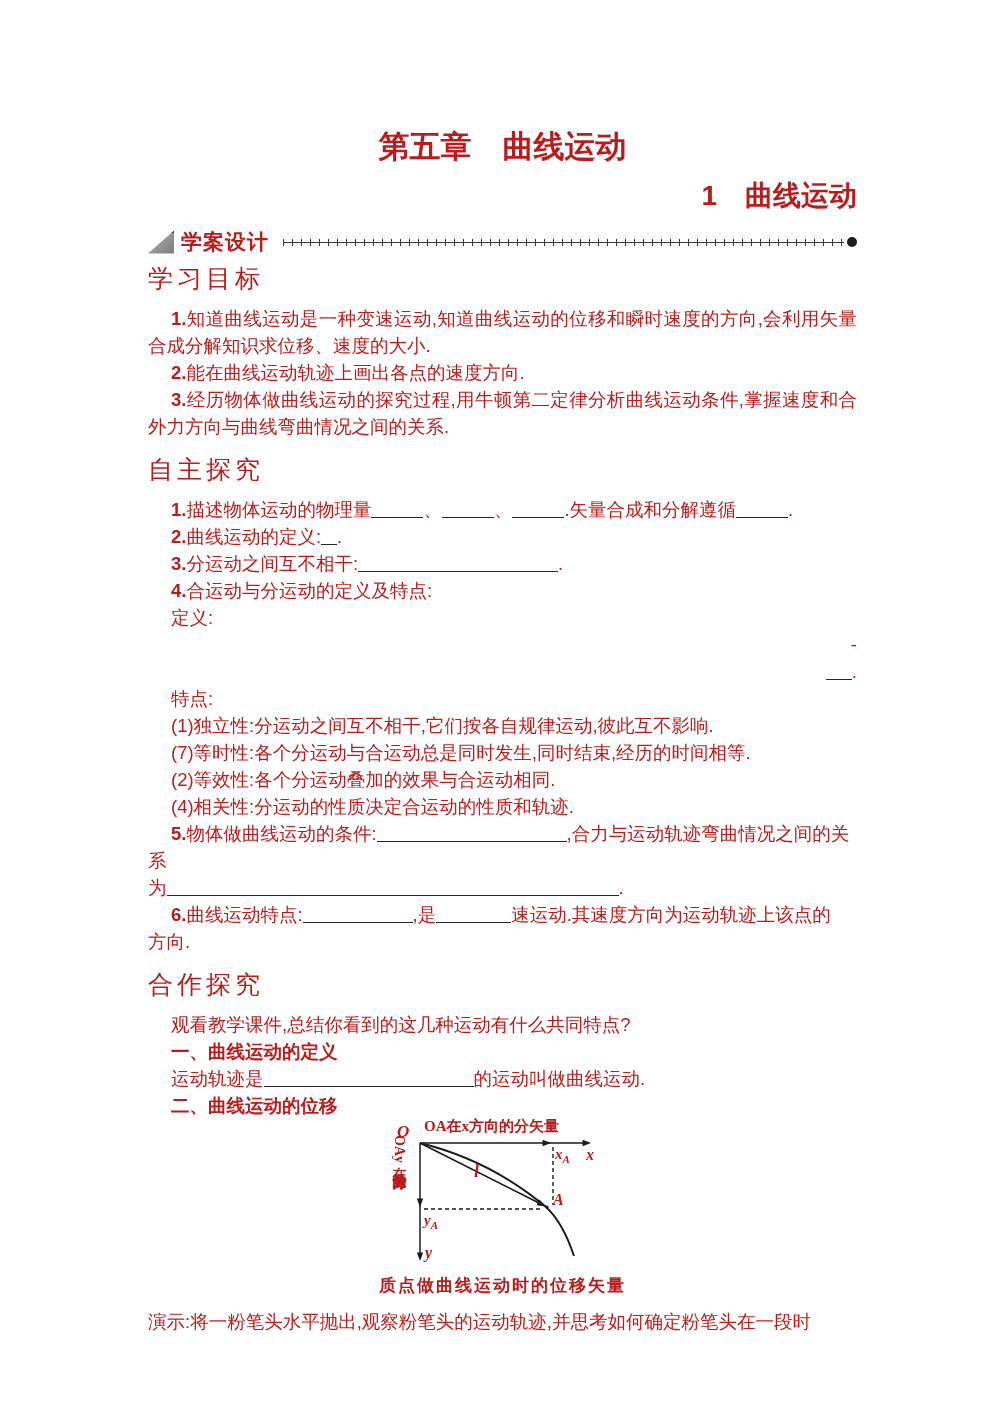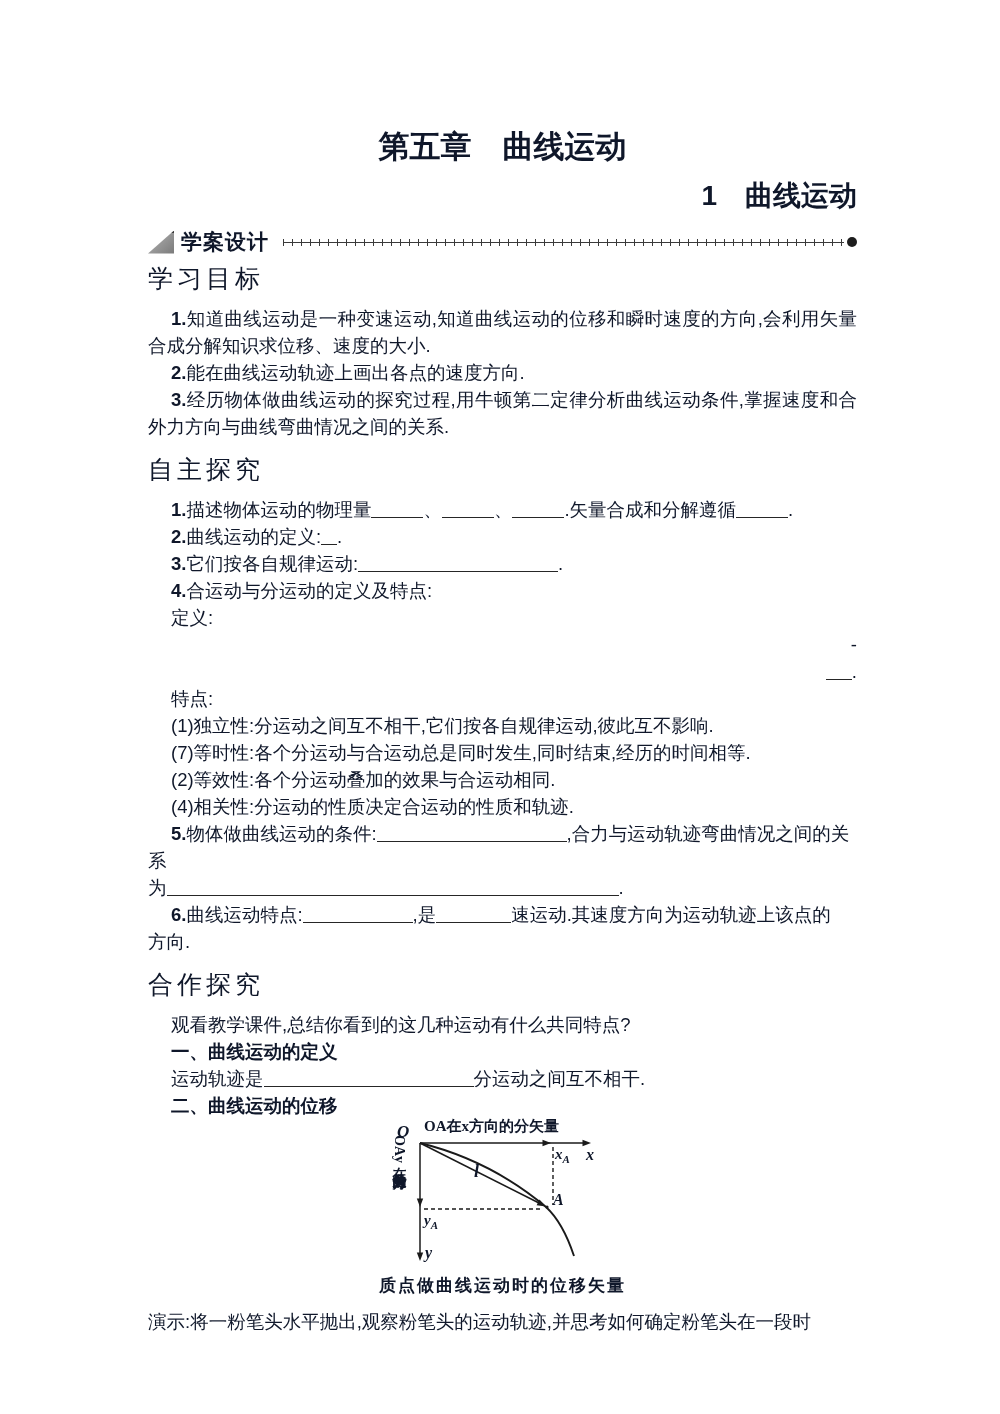--- a/index.html
+++ b/index.html
@@ -1,17 +1,17 @@
 <!DOCTYPE html>
 <html><head>
 <meta charset="utf-8">
 <style>
   html,body{margin:0;padding:0;background:#ffffff;}
   .page{position:relative;width:1000px;height:1414px;background:#fff;
-        font-family:"Liberation Sans",sans-serif;color:#0f172a;overflow:hidden;}
+        font-family:"Liberation Sans",sans-serif;color:#b91c1c;overflow:hidden;}
   .content{position:absolute;left:148px;top:0;width:709px;}
 
   .chapter{margin:128px 0 0;text-align:center;font-size:31px;font-weight:700;line-height:37px;}
   .lesson{margin:14px 0 0;text-align:right;font-size:28px;font-weight:700;line-height:34px;}
 
   .band{margin-top:16px;display:flex;align-items:center;height:26px;}
   .tri{width:26px;height:21px;margin-right:7px;flex:0 0 auto;
        background:linear-gradient(135deg,#5c5c5c 0%,#9a9a9a 45%,#7a7a7a 100%);
        clip-path:polygon(0 100%,100% 0,100% 100%);border-top:2px solid #3c3c3c;}
   .band-label{font-size:21px;font-weight:700;letter-spacing:1px;margin-right:14px;white-space:nowrap;}
@@ -76,21 +76,21 @@
     <p class="indent just"><b class="num">1.</b><span>知道曲线运动是一种变速运动,知道曲线运动的位移和瞬时速度的方向,会利用矢量合成分解知识求位移、速度的大小.</span></p>
     <p class="indent just"><b class="num">2.</b><span>能在曲线运动轨迹上画出各点的速度方向.</span></p>
     <p class="indent just"><b class="num">3.</b><span>经历物体做曲线运动的探究过程,用牛顿第二定律分析曲线运动条件,掌握速度和合外力方向与曲线弯曲情况之间的关系.</span></p>
 
     <h3 class="sect">自主探究</h3>
 
     <p class="indent"><b class="num">1.</b><span>描述物体运动的物理量</span><span class="blank" style="width:52px"></span><span>、</span><span class="blank" style="width:52px"></span><span>、</span><span class="blank" style="width:52px"></span><span>.矢量合成和分解遵循</span><span class="blank" style="width:52px"></span><span>.</span></p>
 
     <p class="indent"><b class="num">2.</b><span>曲线运动的定义:</span><span class="blank" style="width:16px"></span><span>.</span></p>
 
-    <p class="indent"><b class="num">3.</b><span>它们按各自规律运动:</span><span class="blank" style="width:200px"></span><span>.</span></p>
+    <p class="indent"><b class="num">3.</b><span>分运动之间互不相干:</span><span class="blank" style="width:200px"></span><span>.</span></p>
 
     <p class="indent"><b class="num">4.</b><span>合运动与分运动的定义及特点:</span></p>
 
     <p class="indent">定义:</p>
     <p class="rightline"><span>-</span></p>
     <p class="rightline"><span class="blank" style="width:26px"></span><span>.</span></p>
 
     <p class="indent">特点:</p>
     <p class="indent">(1)独立性:分运动之间互不相干,它们按各自规律运动,彼此互不影响.</p>
     <p class="indent">(7)等时性:各个分运动与合运动总是同时发生,同时结束,经历的时间相等.</p>
@@ -100,21 +100,21 @@
     <p class="indent"><b class="num">5.</b><span>物体做曲线运动的条件:</span><span class="blank" style="width:190px"></span><span>,合力与运动轨迹弯曲情况之间的关系</span></p>
     <p><span>为</span><span class="blank" style="width:452px"></span><span>.</span></p>
 
     <p class="indent"><b class="num">6.</b><span>曲线运动特点:</span><span class="blank" style="width:110px"></span><span>,是</span><span class="blank" style="width:75px"></span><span>速运动.其速度方向为运动轨迹上该点的</span></p>
     <p>方向.</p>
 
     <h3 class="sect">合作探究</h3>
 
     <p class="indent">观看教学课件,总结你看到的这几种运动有什么共同特点?</p>
     <p class="indent bold">一、曲线运动的定义</p>
-    <p class="indent"><span>运动轨迹是</span><span class="blank" style="width:210px"></span><span>分运动之间互不相干.</span></p>
+    <p class="indent"><span>运动轨迹是</span><span class="blank" style="width:210px"></span><span>的运动叫做曲线运动.</span></p>
     <p class="indent bold">二、曲线运动的位移</p>
 
     <div class="figwrap">
       <div class="fig">
         <svg width="280" height="150" viewBox="0 0 280 150">
           <g stroke="#1a1a1a" fill="none">
             <line x1="25" y1="24" x2="189" y2="24" stroke-width="1.5"></line>
             <line x1="25" y1="24" x2="25" y2="135" stroke-width="1.5"></line>
             <line x1="25" y1="24" x2="146" y2="85" stroke-width="1.7"></line>
             <path d="M25,24 C78,37 120,62 151,88 C163,99 173,119 179,137" stroke-width="1.9"></path>

